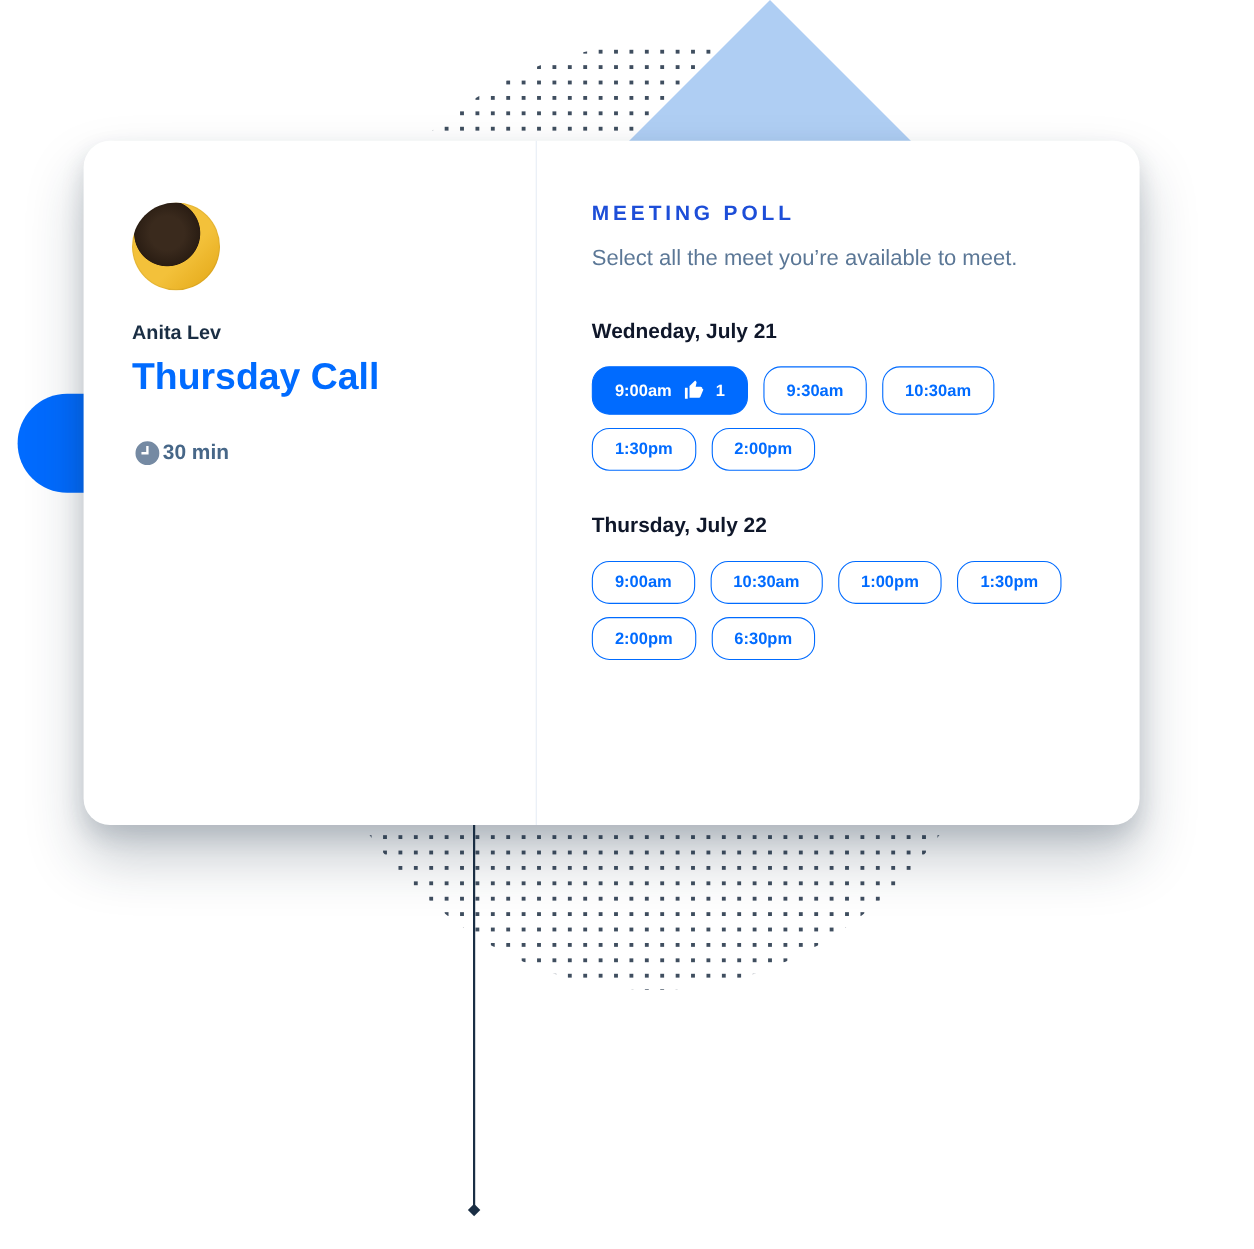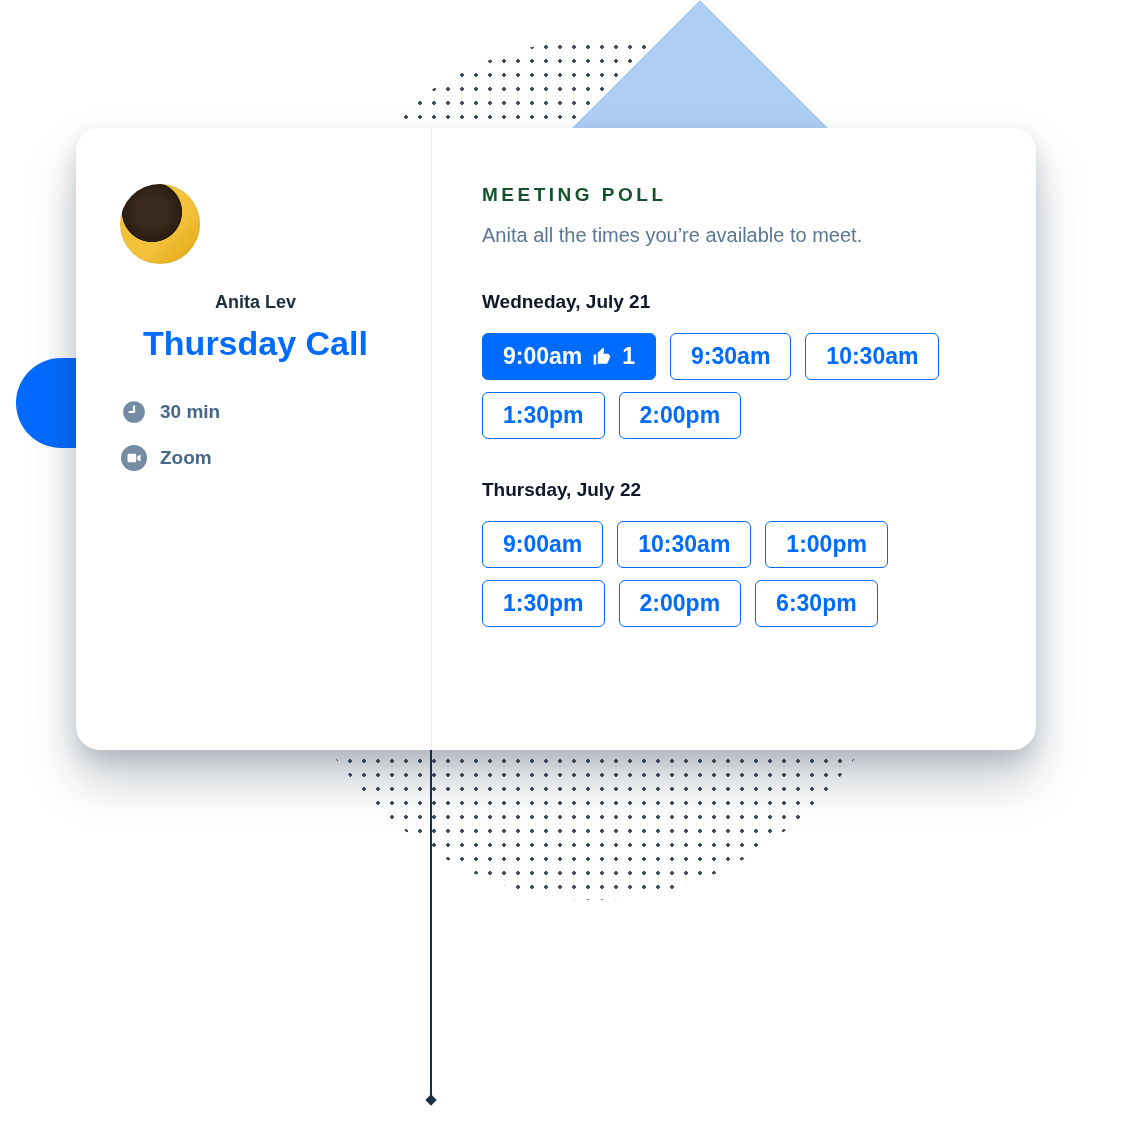--- a/index.html
+++ b/index.html
@@ -75,24 +75,23 @@
     left: 76px;
     width: 960px;
     height: 622px;
     background: #ffffff;
     border-radius: 24px;
     box-shadow: 0 30px 50px rgba(26,46,68,0.25), 0 10px 20px rgba(26,46,68,0.15);
     display: flex;
     z-index: 10;
   }
   .left-panel {
-    width: 356px;
+    width: 412px;
     border-right: 1px solid #E7EDF6;
     padding: 56px 40px 40px 44px;
-    text-align: center;
   }
   .right-panel {
     flex: 1;
     padding: 56px 50px 40px 50px;
   }
 
   
   .avatar {
     width: 80px;
     height: 80px;
@@ -111,38 +110,38 @@
   .event-title {
     color: #006BFF;
     font-weight: 800;
     font-size: 34px;
     margin-bottom: 36px;
     line-height: 1.1;
   }
   .meta-row {
     display: flex;
     align-items: center;
-    gap: 12px;
+    gap: 0;
     margin-bottom: 18px;
     color: #476788;
     font-weight: 700;
     font-size: 19px;
   }
   .meta-row .icon-wrap {
     width: 28px;
     height: 28px;
     display: inline-flex;
     align-items: center;
     justify-content: center;
   }
   .meta-row svg { fill: #758AA3; }
 
   
   .poll-title {
-    color: #14532d;
+    color: #1d4ed8;
     font-weight: 800;
     font-size: 19px;
     letter-spacing: 3.5px;
     margin-bottom: 18px;
   }
   .poll-sub {
     color: #5B7796;
     font-size: 20px;
     font-weight: 500;
     margin-bottom: 44px;
@@ -156,24 +155,24 @@
   .slots {
     display: flex;
     flex-wrap: wrap;
     gap: 12px 14px;
     margin-bottom: 40px;
   }
   .slot {
     border: 1.5px solid #006BFF;
     color: #006BFF;
     background: #fff;
-    border-radius: 6px;
+    border-radius: 16px;
     padding: 11px 20px;
     font-weight: 700;
-    font-size: 23px;
+    font-size: 15px;
     display: inline-flex;
     align-items: center;
     gap: 10px;
     cursor: pointer;
     line-height: 1;
   }
   .slot.selected {
     background: #006BFF;
     color: #fff;
     border-color: #006BFF;
@@ -199,34 +198,25 @@
 
     <div class="meta-row">
       <span class="icon-wrap">
         <svg width="26" height="26" viewBox="0 0 24 24">
             <path d="M12 2a10 10 0 1 0 10 10A10 10 0 0 0 12 2zm1 11H7v-2h4V6h2z"></path>
           </svg>
       </span>
       <span>30 min</span>
     </div>
 
-    <div class="meta-row">
-      <span class="icon-wrap">
-        <svg width="26" height="26" viewBox="0 0 24 24">
-            <circle cx="12" cy="12" r="12" fill="#758AA3"></circle>
-            <path fill="#fff" d="M6 9.2c0-.66.54-1.2 1.2-1.2h5.6c.66 0 1.2.54 1.2 1.2v5.6c0 .66-.54 1.2-1.2 1.2H7.2A1.2 1.2 0 0 1 6 14.8zM15 10.5l3-1.8v6.6l-3-1.8z"></path>
-          </svg>
-      </span>
-      <span>Zoom</span>
-    </div>
   </div>
 
   <div class="right-panel">
     <div class="poll-title">MEETING POLL</div>
-    <div class="poll-sub">Anita all the times you’re available to meet.</div>
+    <div class="poll-sub">Select all the meet you’re available to meet.</div>
 
     <div id="days-container">
         <div class="day-label">Wedneday, July 21</div>
         <div class="slots">
           <button class="slot selected">
             <span>9:00am</span>
             <span class="thumb">
               <svg width="20" height="20" viewBox="0 0 24 24">
                 <path d="M2 21h3V9H2zm19-11c0-1.1-.9-2-2-2h-5.3l.95-4.57.03-.32c0-.41-.17-.79-.44-1.06L13.17 1 7 7v13h10c.83 0 1.54-.5 1.84-1.22l2.86-6.68c.2-.47.3-.98.3-1.5z"></path>
               </svg>

